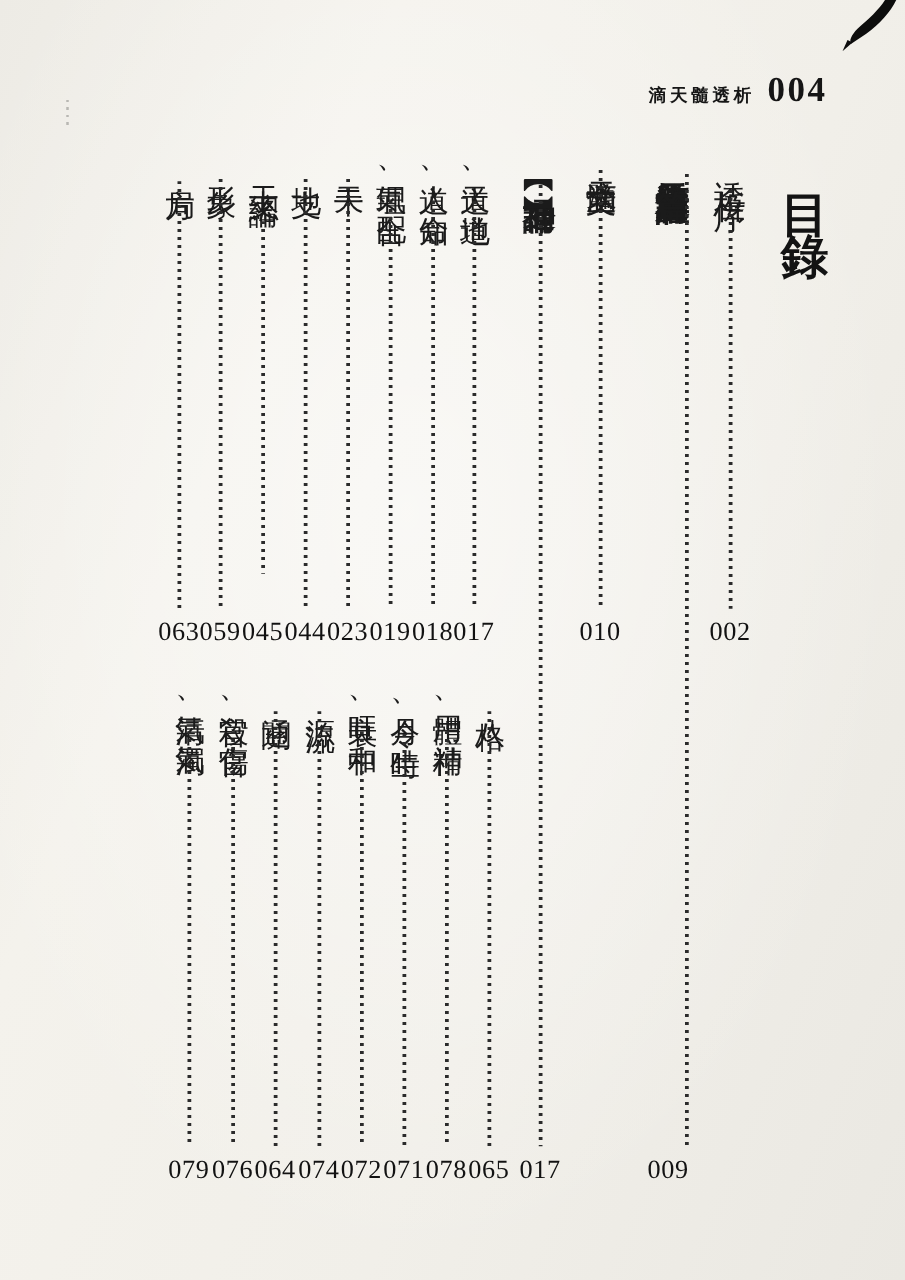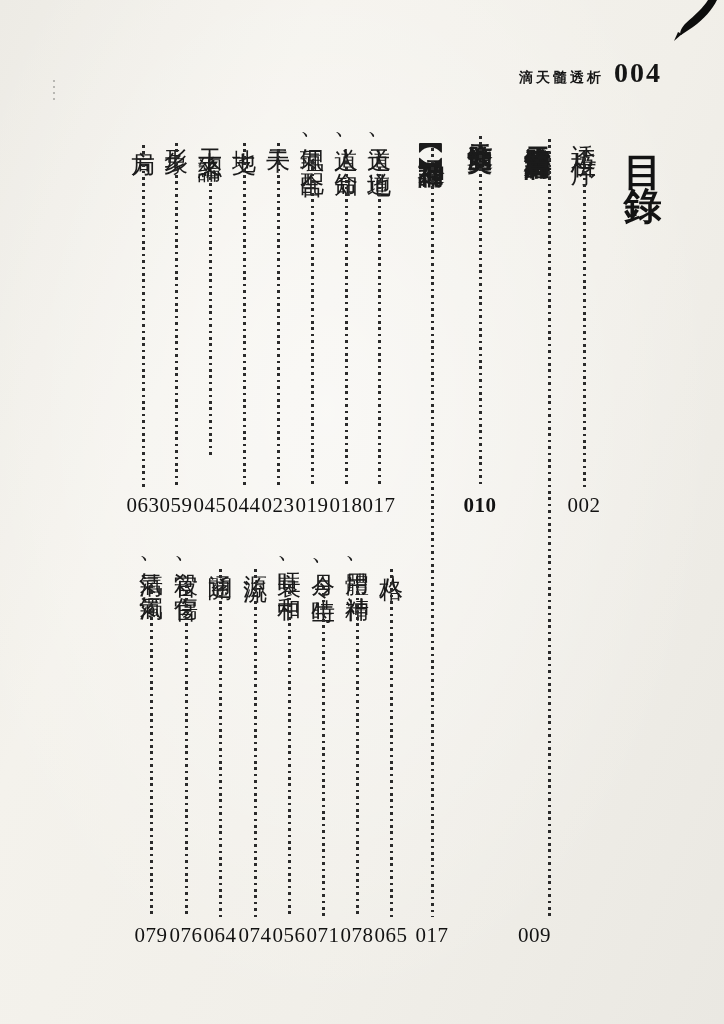--- a/index.html
+++ b/index.html
@@ -124,21 +124,21 @@
       <div class="toc-entry" style="left: 567px; top: 124px; height: 394px;">
         <div class="vtitle" style="font-size: 26px; letter-spacing: 7px;">透析序</div>
         <div class="leader"></div>
         <div class="pagenum">002</div>
       </div>
       <div class="toc-entry" style="left: 517px; top: 124px; height: 824px; align-items: flex-end;">
         <div class="vtitle" style="font-size: 27px; letter-spacing: 1px; font-weight: 700;">滴天髓透析註解篇</div>
         <div class="leader"></div>
         <div class="pagenum">009</div>
       </div>
-      <div class="toc-entry" style="left: 463px; top: 124px; height: 394px; font-weight: bold;">
+      <div class="toc-entry" style="left: 463px; top: 124px; height: 394px;">
         <div class="vtitle" style="font-size: 25px; letter-spacing: 1px;">滴天髓全文</div>
         <div class="leader"></div>
         <div class="pagenum">010</div>
       </div>
       <div class="toc-entry" style="left: 415px; top: 136px; height: 812px;">
         <div class="vtitle" style="font-size: 26px; letter-spacing: 1px; font-weight: 700;">【通神論】</div>
         <div class="leader"></div>
         <div class="pagenum">017</div>
       </div>
       <div class="toc-entry" style="left: 362px; top: 130px; height: 388px;">
@@ -192,21 +192,21 @@
         <div class="pagenum">078</div>
       </div>
       <div class="toc-entry" style="left: 306px; top: 556px; height: 392px;">
         <div class="vtitle" style="font-size: 24px; letter-spacing: 0px;">月令、生時</div>
         <div class="leader"></div>
         <div class="pagenum">071</div>
       </div>
       <div class="toc-entry" style="left: 272px; top: 554px; height: 394px;">
         <div class="vtitle" style="font-size: 24px; letter-spacing: 0px;">衰旺、中和</div>
         <div class="leader"></div>
-        <div class="pagenum">056</div>
+        <div class="pagenum">072</div>
       </div>
       <div class="toc-entry" style="left: 238px; top: 556px; height: 392px;">
         <div class="vtitle" style="font-size: 24px; letter-spacing: 3px;">源流</div>
         <div class="leader"></div>
         <div class="pagenum">074</div>
       </div>
       <div class="toc-entry" style="left: 203px; top: 556px; height: 392px;">
         <div class="vtitle" style="font-size: 24px; letter-spacing: 3px;">通關</div>
         <div class="leader"></div>
         <div class="pagenum">064</div>

